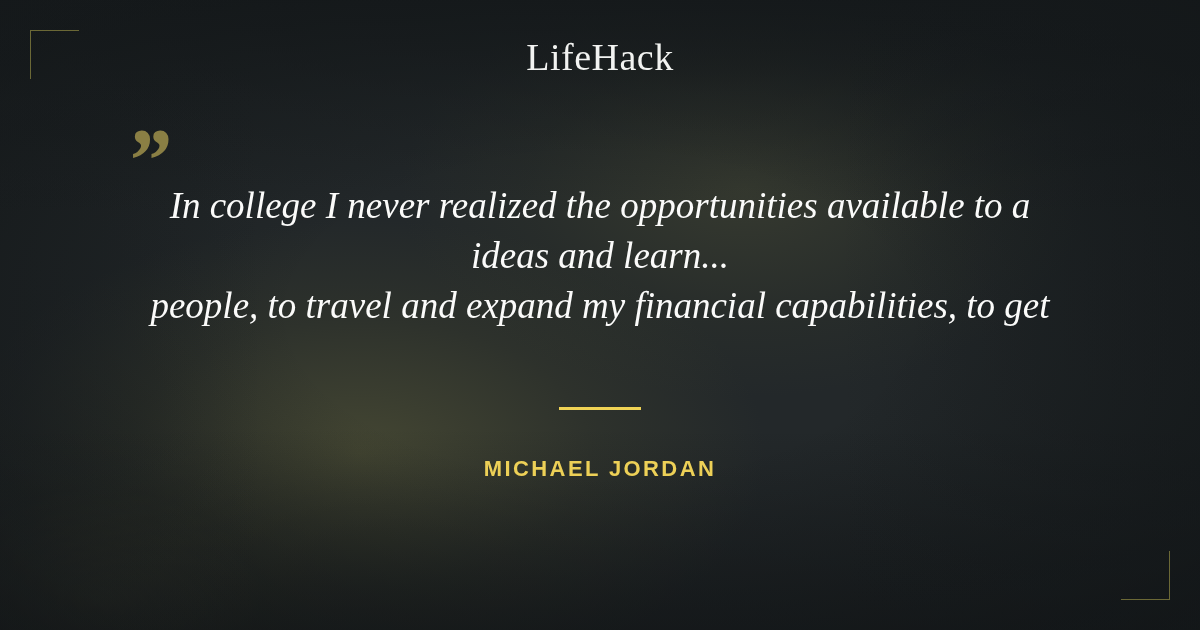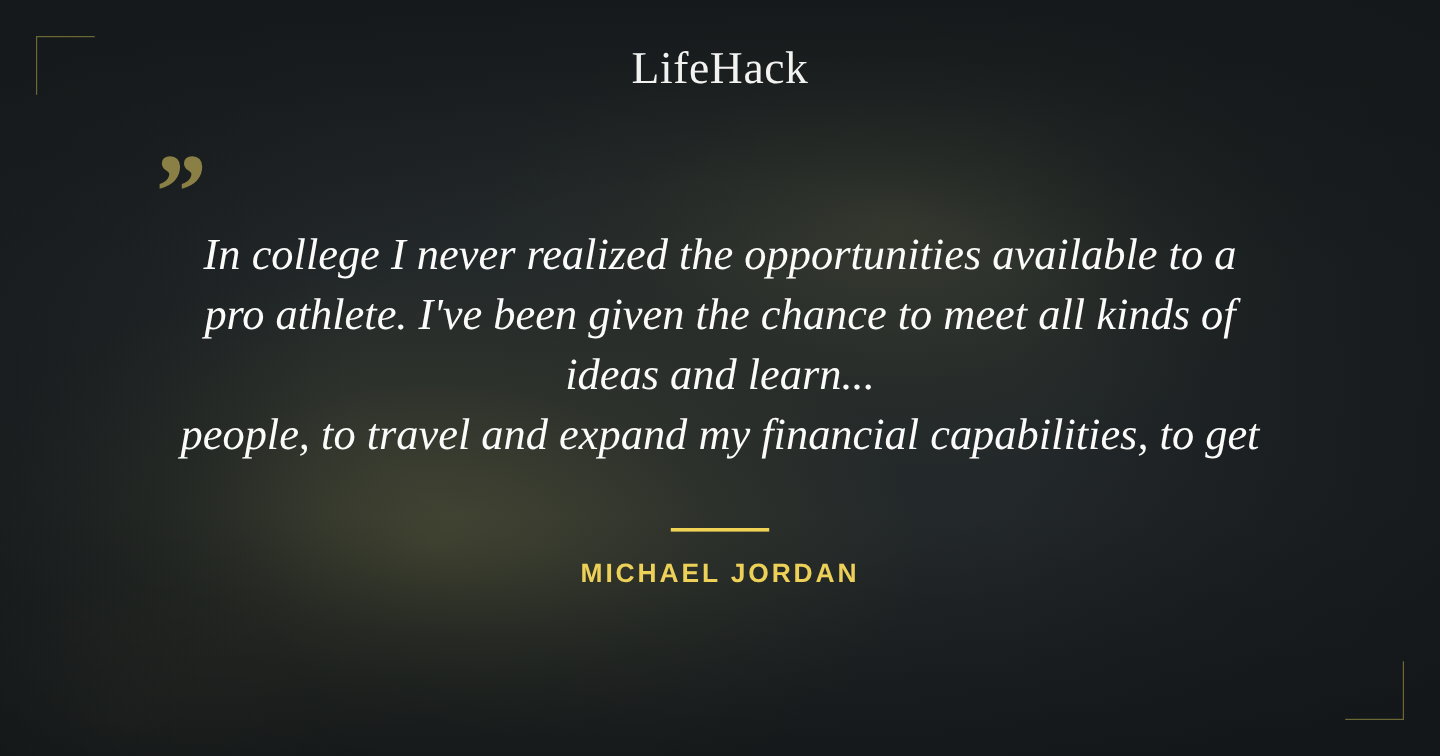--- a/index.html
+++ b/index.html
@@ -94,20 +94,21 @@
     border-right: 1px solid #6b6836;
   }
 
   
   .content {
     position: absolute;
     inset: 0;
     display: flex;
     flex-direction: column;
     align-items: center;
+    gap: 24px;
   }
   .brand {
     margin-top: 38px;
     font-family: "Liberation Serif", "DejaVu Serif", serif;
     font-size: 38px;
     line-height: 1;
     color: #f2f3f1;
     letter-spacing: 0.5px;
     font-weight: 400;
   }
@@ -119,21 +120,21 @@
     font-family: "Liberation Serif", "DejaVu Serif", serif;
     font-size: 90px;
     line-height: 1;
     color: #8a7f44;
     font-weight: 700;
     font-style: italic;
     user-select: none;
   }
 
   .quote-body {
-    margin-top: 112px;
+    margin-top: 81px;
     width: 1030px;
     text-align: center;
     font-family: "Liberation Serif", "DejaVu Serif", serif;
     font-style: italic;
     font-size: 37px;
     line-height: 50px;
     color: #fbfbfa;
   }
 
   .divider {
@@ -169,21 +170,20 @@
   <div class="corner corner-br"></div>
 
   <div class="quote-mark">”</div>
 
   <div class="content">
 
     <div class="brand">LifeHack</div>
 
     <div class="quote-body">
       <div>In college I never realized the opportunities available to a</div>
-      <div>pro athlete. I've been given the chance to meet all kinds of</div>
       <div>ideas and learn...</div>
       <div>people, to travel and expand my financial capabilities, to get</div>
     </div>
 
     <div class="divider"></div>
 
     <div class="attribution">MICHAEL JORDAN</div>
 
   </div>
 </div>

